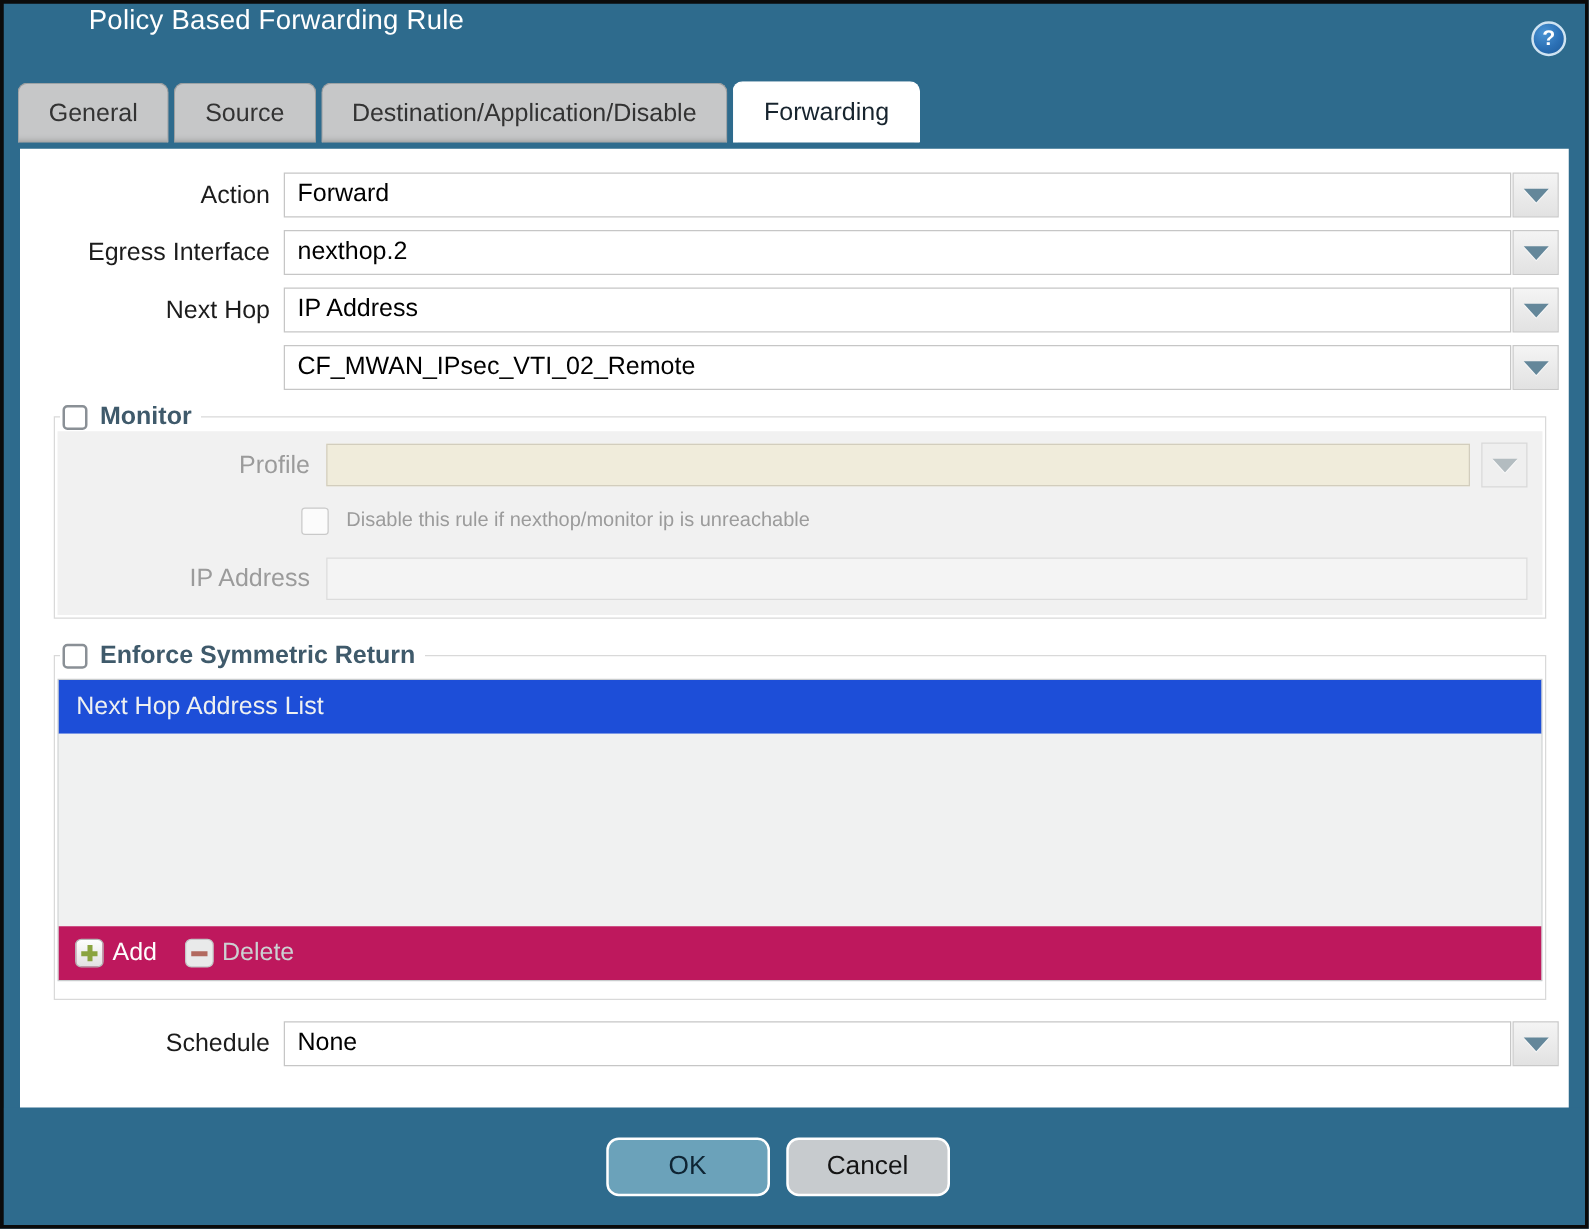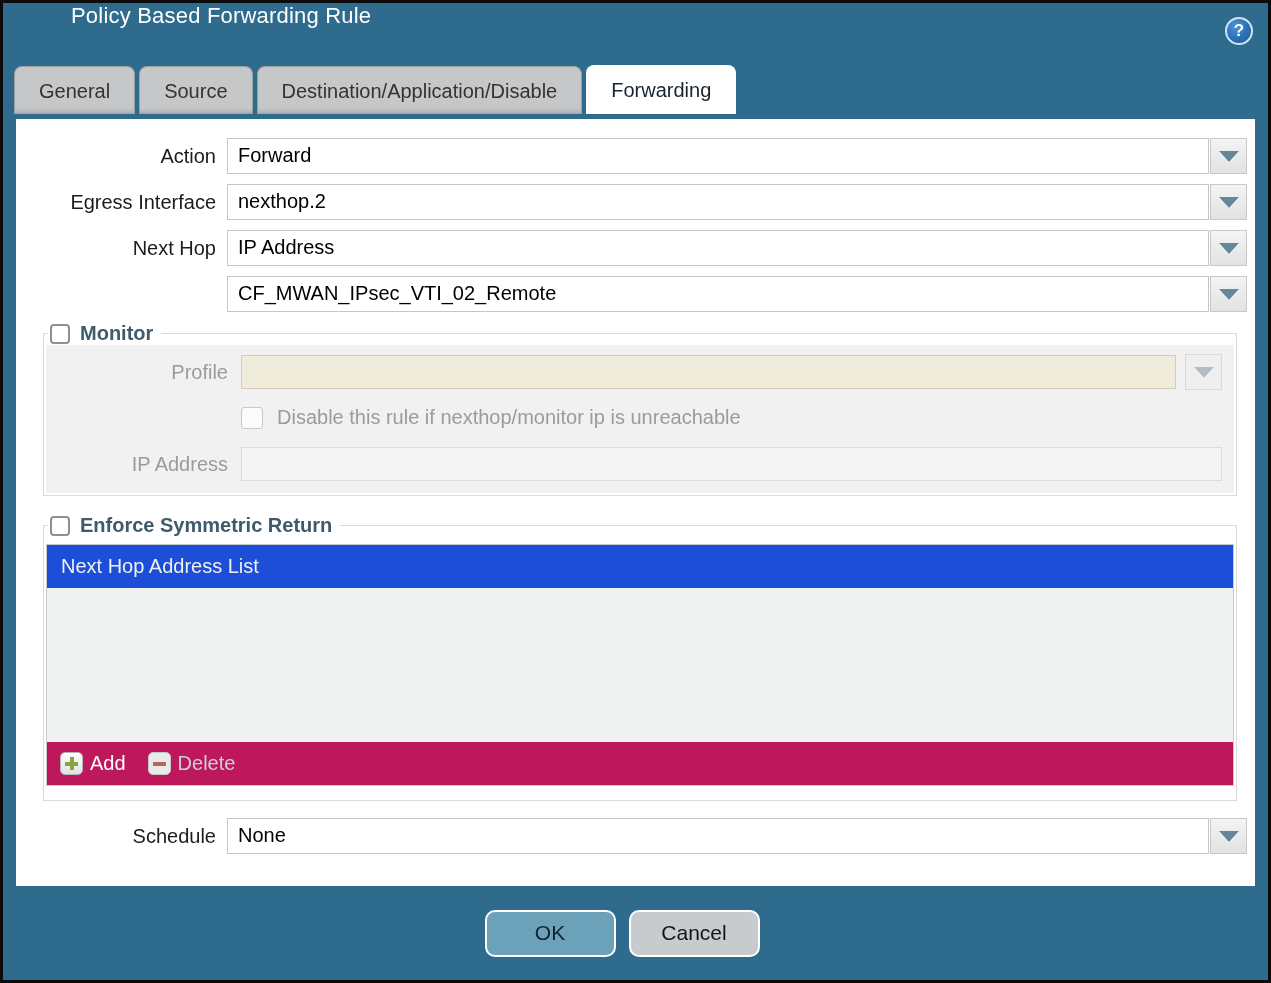--- a/index.html
+++ b/index.html
@@ -57,33 +57,33 @@
   fieldset{
     margin:10px 18px 0 27px;border:1px solid #d9d9d9;padding:0 2px 2px 2px;
   }
   legend{display:flex;align-items:center;gap:10px;padding:0 8px 0 2px;margin-left:2px;}
   .legend-check{
     width:20px;height:20px;border:2px solid #8a9096;border-radius:4px;background:#fff;
     cursor:pointer;flex:none;
   }
   .legend-text{font-size:20px;font-weight:bold;color:#3f5a6b;}
   .graypanel{background:#f1f1f1;padding:9px 0 12px 0;}
-  .mrow{display:flex;align-items:center;margin-bottom:12px;}
+  .mrow{display:flex;align-items:center;margin-bottom:12px;margin-left:20px;}
   .mrow:last-child{margin-bottom:0;}
   .mrow .mlabel{width:195px;text-align:right;padding-right:13px;font-size:20px;color:#9b9b9b;flex:none;}
   .dfield{
     flex:1;height:34px;border:1px solid #d2cdbd;background:#f0ecdb;margin-right:8px;
   }
   .dfield2{
     flex:1;height:34px;border:1px solid #dcdcdc;background:#f4f4f4;margin-right:12px;
   }
   .inline-check{
     width:22px;height:22px;border:1px solid #c9c9c9;border-radius:3px;background:#fbfbfb;flex:none;
   }
-  .inline-label{font-size:20px;color:#9b9b9b;margin-left:14px;}
+  .inline-label{font-size:16px;color:#9b9b9b;margin-left:14px;}
   
   .nhtable{margin:7px 0 12px 0;border:1px solid #c9cccd;}
   .nh-header{
     height:43px;background:#1d4ed8;color:#eef0f1;font-size:20px;
     display:flex;align-items:center;padding-left:14px;
   }
   .nh-body{height:154px;background:#f0f1f1;}
   .nh-footer{
     height:43px;background:#be185d;display:flex;align-items:center;padding-left:13px;gap:22px;
   }

